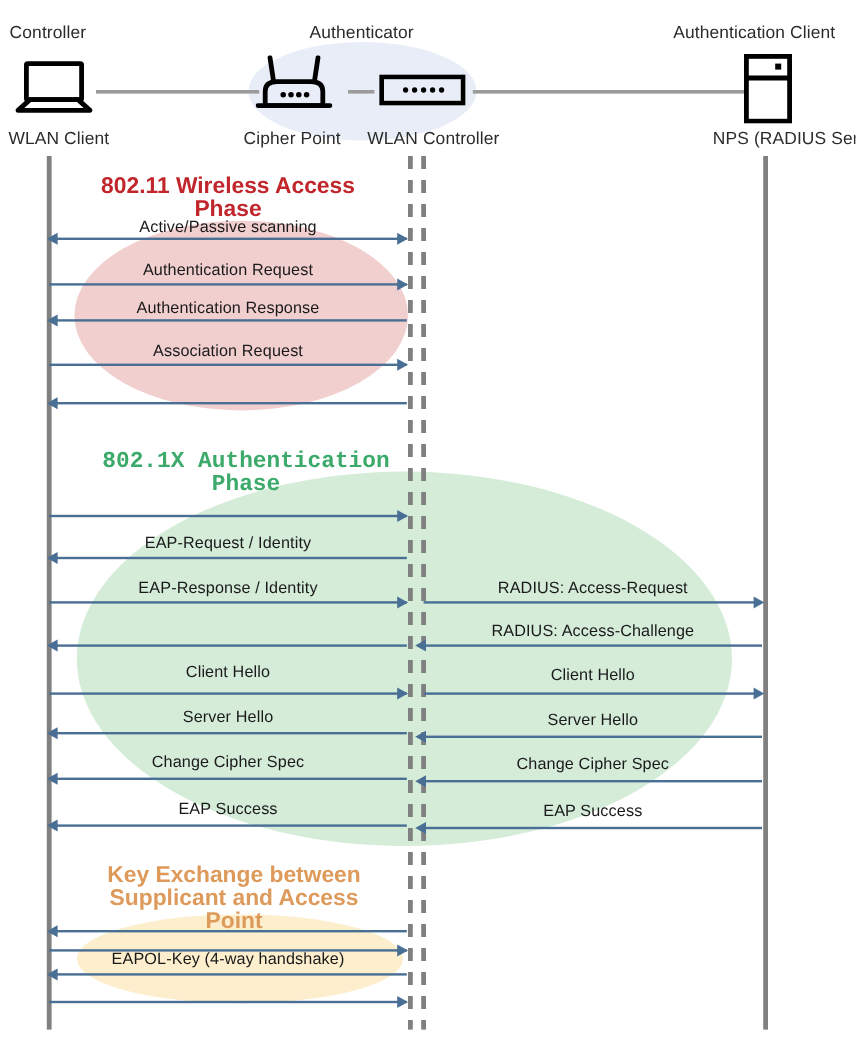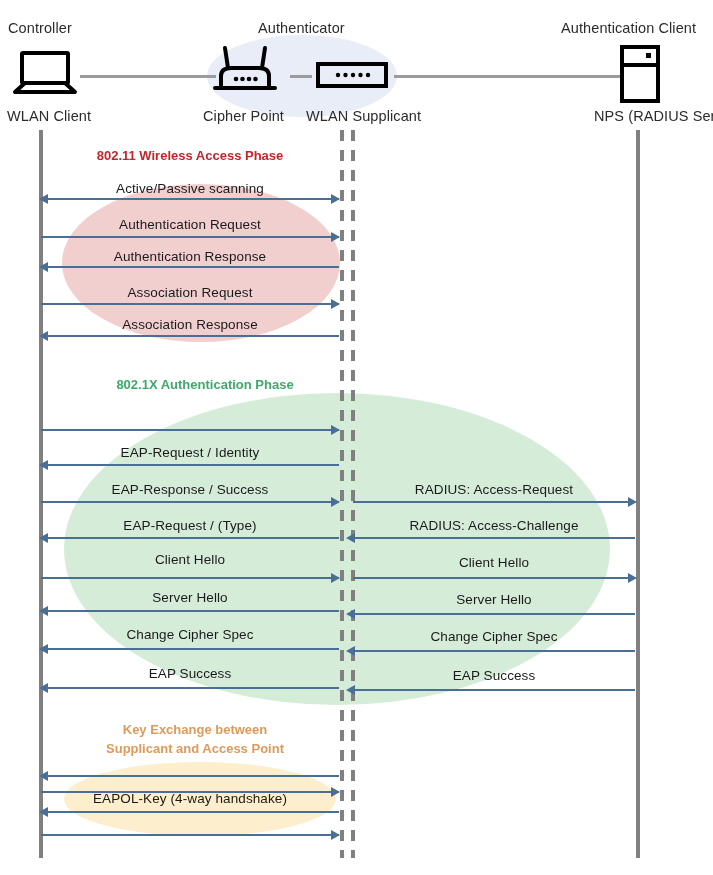--- a/index.html
+++ b/index.html
@@ -71,21 +71,21 @@
   }
   
   .phase-blob {
     position: absolute;
     border-radius: 50%;
     z-index: 1;
   }
   
   .phase-label {
     position: absolute;
-    font-size: 13px;
+    font-size: 19px;
     font-weight: 600;
     text-align: center;
     z-index: 4;
     white-space: pre-line;
     line-height: 19px;
   }
   
   .msg-line {
     position: absolute;
     height: 2px;
@@ -166,72 +166,70 @@
   <div class="icon-wrap" style="left:620px; top:45px; width:40px; height:58px;">
     <svg width="40" height="58" viewBox="0 0 40 58">
       <rect x="2" y="2" width="36" height="54" fill="none" stroke="#000" stroke-width="4"></rect>
       <line x1="2" y1="20" x2="38" y2="20" stroke="#000" stroke-width="4"></line>
       <rect x="26" y="8" width="5" height="5" fill="#000"></rect>
     </svg>
   </div>
 
   <div class="actor-caption" style="left:7px; top:108px;">WLAN Client</div>
   <div class="actor-caption" style="left:203px; top:108px;">Cipher Point</div>
-  <div class="actor-caption" style="left:306px; top:108px;">WLAN Supplicant</div>
+  <div class="actor-caption" style="left:306px; top:108px;">WLAN Controller</div>
   <div class="actor-caption" style="left:594px; top:108px;">NPS (RADIUS Server)</div>
 
   <div class="lifeline" style="left:39px; top:130px; height:728px;"></div>
   <div class="lifeline-dash" style="left:340px; top:130px; height:728px;"></div>
   <div class="lifeline-dash" style="left:351px; top:130px; height:728px;"></div>
   <div class="lifeline" style="left:636px; top:130px; height:728px;"></div>
 
   <div class="phase-blob" style="left:62px; top:184px; width:278px; height:158px; background:#f2cfcf;"></div>
 
   <div class="phase-blob" style="left:64px; top:393px; width:546px; height:312px; background:#d5ecd9;"></div>
 
   <div class="phase-blob" style="left:64px; top:762px; width:272px; height:74px; background:#fdeecd;"></div>
 
   <div class="phase-label" style="left:60px; top:146px; width:260px; color:#c0262b;">802.11 Wireless Access Phase</div>
-  <div class="phase-label" style="left:75px; top:375px; width:260px; color:#3caa6b;">802.1X Authentication Phase</div>
+  <div class="phase-label" style="left:75px; top:375px; width:260px; color:#3caa6b;font-family:Liberation Mono, monospace;">802.1X Authentication Phase</div>
   <div class="phase-label" style="left:65px; top:720px; width:260px; color:#dd9a5a;">Key Exchange between
 Supplicant and Access Point</div>
 
   <div class="msg-label" style="left:41px; top:181px; width:298px;">Active/Passive scanning</div>
   <div class="msg-line" style="left:41px; top:198px; width:298px;"></div>
   <div class="arrow-head left" style="left:39px; top:194px;"></div>
   <div class="arrow-head right" style="left:331px; top:194px;"></div>
 
   <div class="msg-label" style="left:41px; top:217px; width:298px;">Authentication Request</div>
   <div class="msg-line" style="left:41px; top:236px; width:298px;"></div>
   <div class="arrow-head right" style="left:331px; top:232px;"></div>
 
   <div class="msg-label" style="left:41px; top:249px; width:298px;">Authentication Response</div>
   <div class="msg-line" style="left:41px; top:266px; width:298px;"></div>
   <div class="arrow-head left" style="left:39px; top:262px;"></div>
 
   <div class="msg-label" style="left:41px; top:285px; width:298px;">Association Request</div>
   <div class="msg-line" style="left:41px; top:303px; width:298px;"></div>
   <div class="arrow-head right" style="left:331px; top:299px;"></div>
 
-  <div class="msg-label" style="left:41px; top:317px; width:298px;">Association Response</div>
   <div class="msg-line" style="left:41px; top:335px; width:298px;"></div>
   <div class="arrow-head left" style="left:39px; top:331px;"></div>
 
   <div class="msg-line" style="left:41px; top:429px; width:298px;"></div>
   <div class="arrow-head right" style="left:331px; top:425px;"></div>
 
   <div class="msg-label" style="left:41px; top:445px; width:298px;">EAP-Request / Identity</div>
   <div class="msg-line" style="left:41px; top:464px; width:298px;"></div>
   <div class="arrow-head left" style="left:39px; top:460px;"></div>
 
-  <div class="msg-label" style="left:41px; top:482px; width:298px;">EAP-Response / Success</div>
+  <div class="msg-label" style="left:41px; top:482px; width:298px;">EAP-Response / Identity</div>
   <div class="msg-line" style="left:41px; top:501px; width:298px;"></div>
   <div class="arrow-head right" style="left:331px; top:497px;"></div>
 
-  <div class="msg-label" style="left:41px; top:518px; width:298px;">EAP-Request / (Type)</div>
   <div class="msg-line" style="left:41px; top:537px; width:298px;"></div>
   <div class="arrow-head left" style="left:39px; top:533px;"></div>
 
   <div class="msg-label" style="left:41px; top:552px; width:298px;">Client Hello</div>
   <div class="msg-line" style="left:41px; top:577px; width:298px;"></div>
   <div class="arrow-head right" style="left:331px; top:573px;"></div>
 
   <div class="msg-label" style="left:41px; top:590px; width:298px;">Server Hello</div>
   <div class="msg-line" style="left:41px; top:610px; width:298px;"></div>
   <div class="arrow-head left" style="left:39px; top:606px;"></div>

